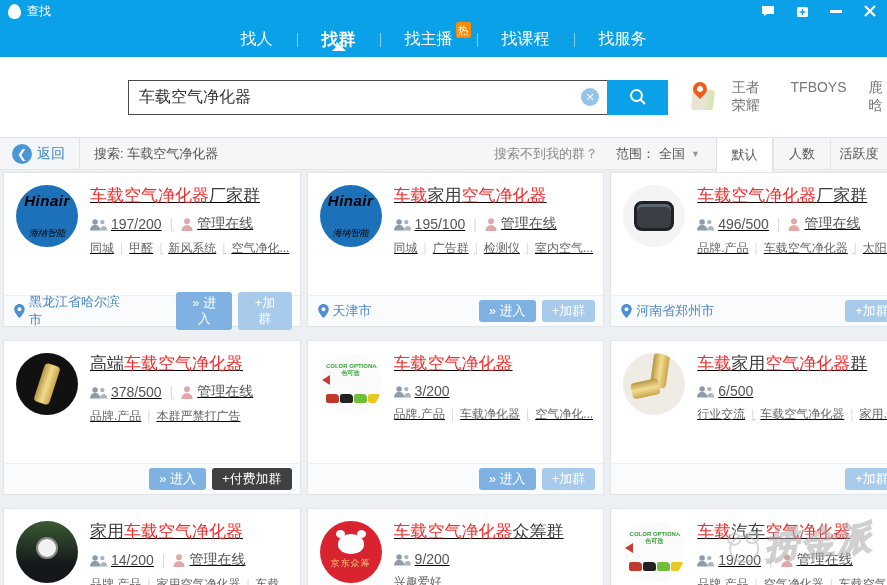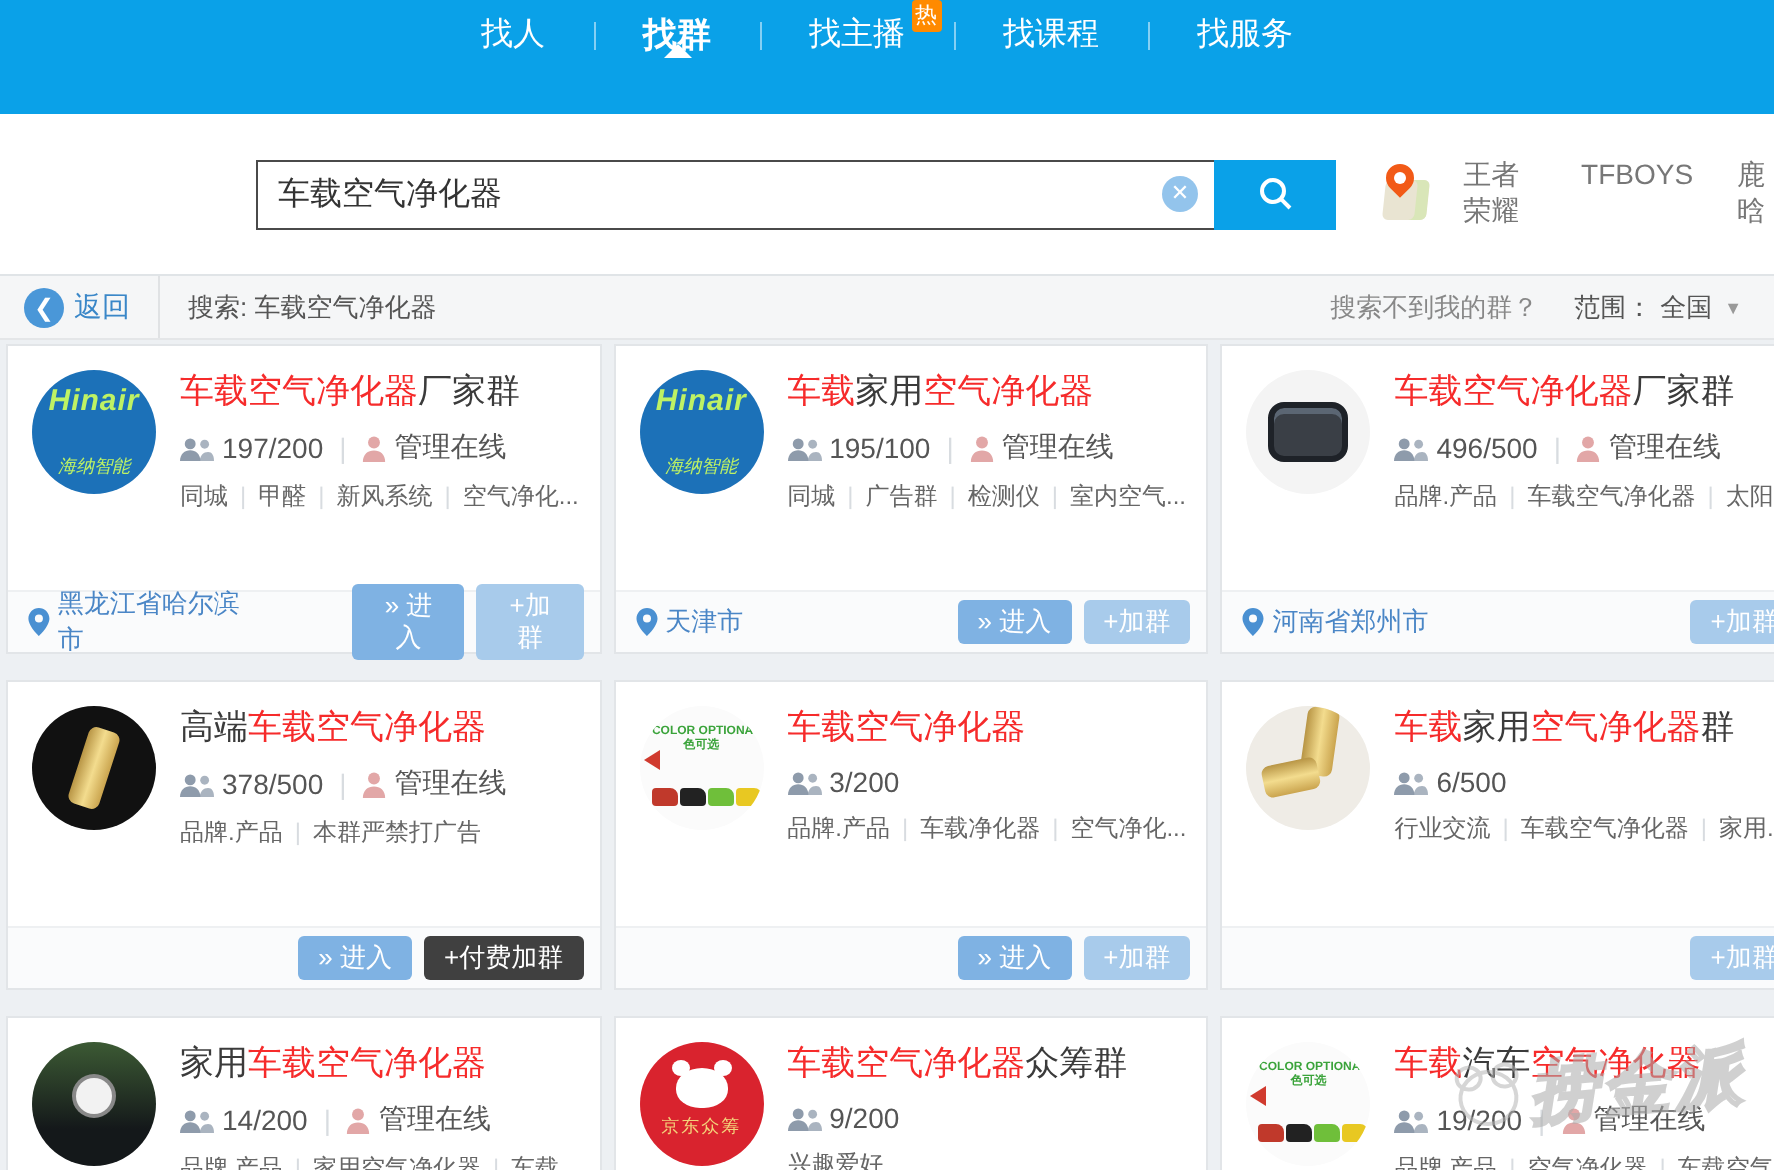--- a/index.html
+++ b/index.html
@@ -46,41 +46,41 @@
   .scope .caret { color:#999; font-size:9px; margin-left:6px; }
   .scope-value { margin-left:4px; }
   .sort-tab { width:57px; display:flex; align-items:center; justify-content:center; font-size:13px; color:#555; cursor:pointer; border-left:1px solid #e4e6e8; }
   .sort-tab.active { background:#fff; border-left:1px solid #e0e2e4; border-right:1px solid #e0e2e4; height:34px; }
 
   
   .content { padding:2px 8px 0 3px; display:grid; grid-template-columns:repeat(3,1fr); grid-template-rows:155px 155px 155px; gap:13px 6px; }
   .card { background:#fff; border:1px solid #e2e5e8; display:flex; flex-direction:column; }
   .card-main { flex:1; display:flex; padding:12px 10px 0 12px; overflow:hidden; }
   .avatar { width:62px; height:62px; border-radius:50%; flex:none; margin-right:12px; overflow:hidden; position:relative; }
-  .card-info { flex:1; min-width:0; }
+  .card-info { flex:1; min-width:0;text-decoration:underline; }
   .card-title { font-size:17px; line-height:22px; white-space:nowrap; overflow:hidden; cursor:pointer; }
   .card-title .red { color:#f62b2b; }
   .card-title .dark { color:#3b3b3b; }
   .card-meta { display:flex; align-items:center; margin-top:8px; font-size:14px; color:#555; }
   .card-meta svg { margin-right:4px; }
   .meta-sep { color:#d8dce0; margin:0 8px; }
   .card-tags { margin-top:7px; font-size:12px; color:#666; white-space:nowrap; overflow:hidden; }
   .tag-sep { color:#d8dce0; margin:0 6px; }
   .card-footer { height:31px; background:#fafbfc; border-top:1px solid #eef0f2; display:flex; align-items:center; padding:0 8px 0 10px; }
   .card-location { display:flex; align-items:center; color:#4a86c6; font-size:13px; cursor:pointer; }
   .card-location svg { margin-right:4px; }
   .card-actions { margin-left:auto; display:flex; gap:6px;padding-left:44px; }
   .btn { border:none; border-radius:3px; color:#fff; font-size:13px; padding:3px 10px; cursor:pointer; font-family:inherit; line-height:16px; }
   .btn-enter { background:#7fb2e3; }
   .btn-join { background:#a8cbeb; }
   .btn-join.paid { background:#404040; }
 
   
   .av { width:100%; height:100%; display:flex; flex-direction:column; align-items:center; justify-content:center; }
-  .av-hinair { background:#1c71b8; color:#bef264; }
+  .av-hinair { background:#1c71b8; color:#000000; }
   .hinair-en { font-size:15px; font-weight:bold; font-style:italic; letter-spacing:.5px; }
   .hinair-cn { font-size:9px; font-style:italic; margin-top:18px; }
   .av-white { background:#f4f4f4; }
   .dev-dark { width:40px; height:30px; background:#3a3f46; border-radius:8px; border:3px solid #1e2228; box-shadow:inset 0 3px 0 #5b6673; }
   .av-black { background:#111; }
   .gold-cyl { width:16px; height:40px; background:linear-gradient(90deg,#b89545,#f3dc8e,#caa44e); border-radius:4px; transform:rotate(18deg); }
   .av-cream { background:#efece6; }
   .av-cream .gold-cyl.a { transform:rotate(8deg) translateX(6px); }
   .av-cream .gold-cyl.b { transform:rotate(78deg) translate(-14px,6px); height:34px; }
   .av-fourcolor { background:#fbfbfb; position:relative; }
@@ -101,20 +101,48 @@
   .watermark { position:absolute; right:14px; bottom:18px; display:flex; align-items:center; gap:6px; opacity:.55; transform:rotate(-5deg); pointer-events:none; }
   .wm-face { width:30px; height:28px; border:2px solid #b5b5b5; border-radius:50%; position:relative; background:transparent; }
   .wm-face::before,.wm-face::after { content:""; position:absolute; top:-5px; width:10px; height:9px; border:2px solid #b5b5b5; border-radius:50%; }
   .wm-face::before{left:-3px;} .wm-face::after{right:-3px;}
   .wm-text { font-size:34px; font-weight:bold; color:rgba(255,255,255,.15); -webkit-text-stroke:1.5px #ababab; letter-spacing:2px; font-style:italic; }
 </style>
 </head>
 <body>
 
 <div class="header">
+  <div class="titlebar">
+    <div class="penguin"></div>
+    <span class="win-title">查找</span>
+    <div class="win-controls">
+      <span class="wc">
+        <svg width="14" height="12" viewBox="0 0 14 12">
+            <path d="M1 1h12v8H6L3 11V9H1z" fill="#fff"></path>
+          </svg>
+      </span>
+      <span class="wc">
+        <svg width="13" height="13" viewBox="0 0 13 13">
+            <rect x="1" y="2" width="11" height="10" rx="1.5" fill="#fff"></rect>
+            <rect x="5.8" y="4" width="1.4" height="6" fill="#0aa1e8"></rect>
+            <rect x="3.5" y="6.3" width="6" height="1.4" fill="#0aa1e8"></rect>
+          </svg>
+      </span>
+      <span class="wc">
+        <svg width="12" height="3" viewBox="0 0 12 3">
+            <rect width="12" height="3" fill="#fff"></rect>
+          </svg>
+      </span>
+      <span class="wc">
+        <svg width="12" height="12" viewBox="0 0 12 12">
+            <path d="M1 1l10 10M11 1L1 11" stroke="#fff" stroke-width="2.2"></path>
+          </svg>
+      </span>
+    </div>
+  </div>
   <div class="nav" id="nav">
       <span class="nav-tab">找人</span>
       <span class="nav-sep"></span>
       <span class="nav-tab active">找群<span class="nav-caret"></span></span>
       <span class="nav-sep"></span>
       <span class="nav-tab">找主播<span class="nav-badge">热</span></span>
       <span class="nav-sep"></span>
       <span class="nav-tab">找课程</span>
       <span class="nav-sep"></span>
       <span class="nav-tab">找服务</span>
@@ -151,20 +179,25 @@
     <span class="back-label">返回</span>
   </div>
   <div class="search-summary">搜索: 车载空气净化器</div>
   <div class="toolbar-right">
     <span class="no-group">搜索不到我的群？</span>
     <span class="scope">
       <span>范围：</span>
       <span class="scope-value">全国</span>
       <span class="caret">▼</span>
     </span>
+    <span id="sort-tabs" style="display:flex">
+        <span class="sort-tab active">默认</span>
+        <span class="sort-tab">人数</span>
+        <span class="sort-tab">活跃度</span>
+      </span>
   </div>
 </div>
 
 <div class="content" id="content">
   <div class="card">
     <div class="card-main">
       <div class="avatar">
           <div class="av av-hinair">
             <span class="hinair-en">Hinair</span>
             <span class="hinair-cn">海纳智能</span>

